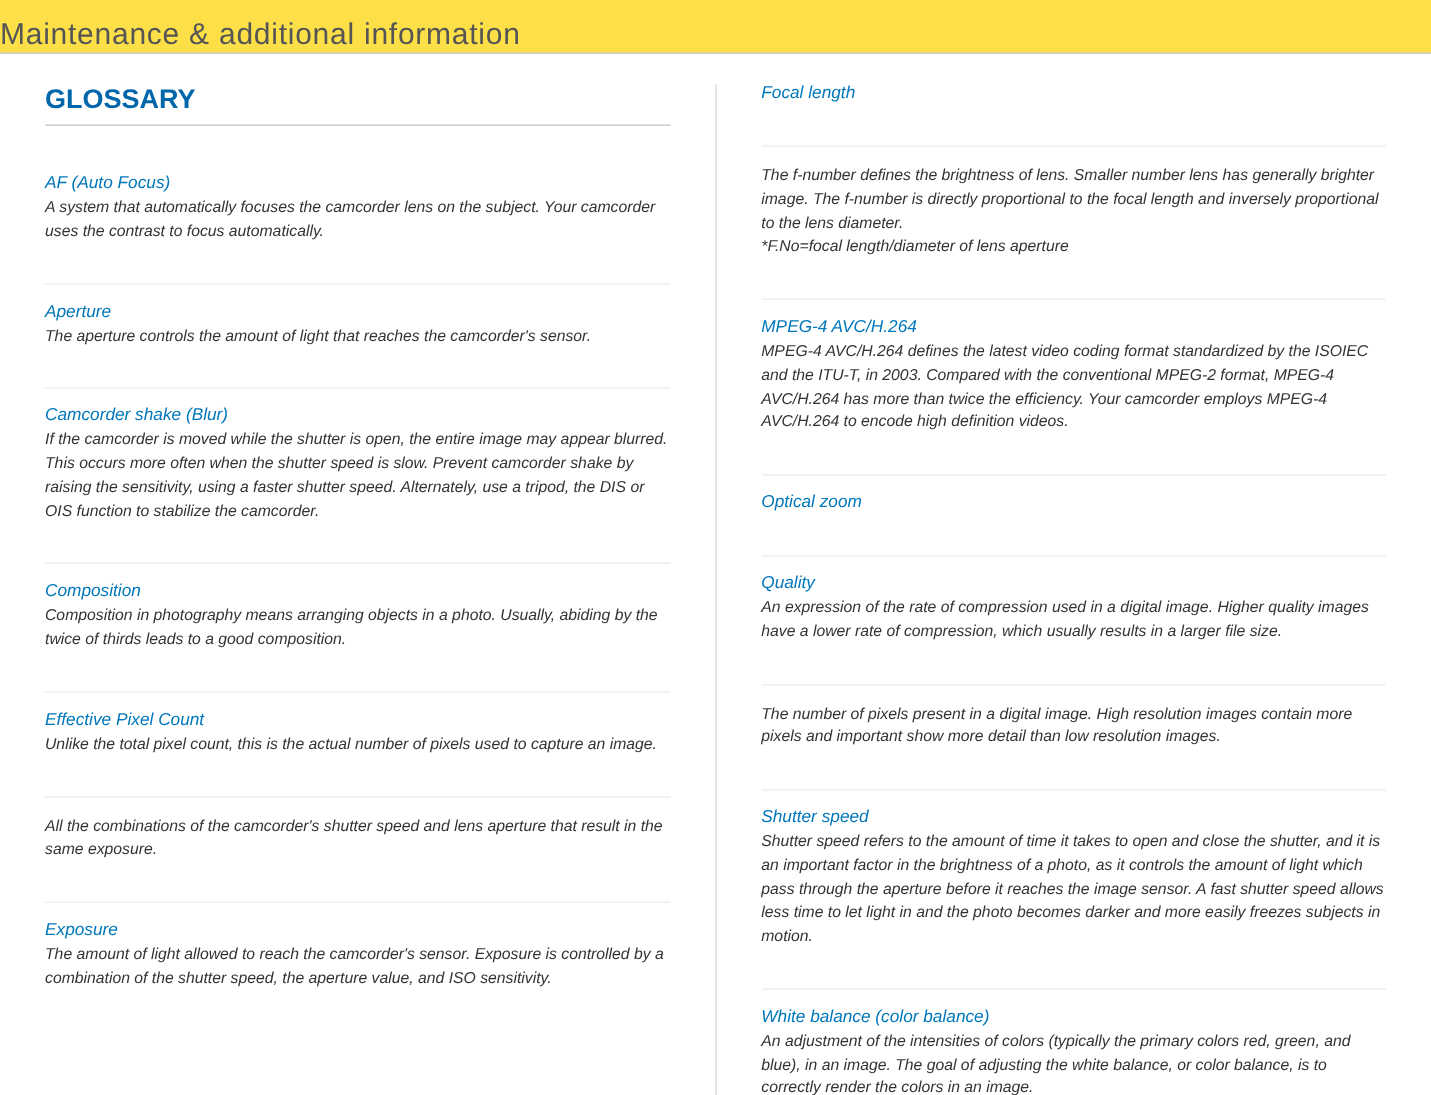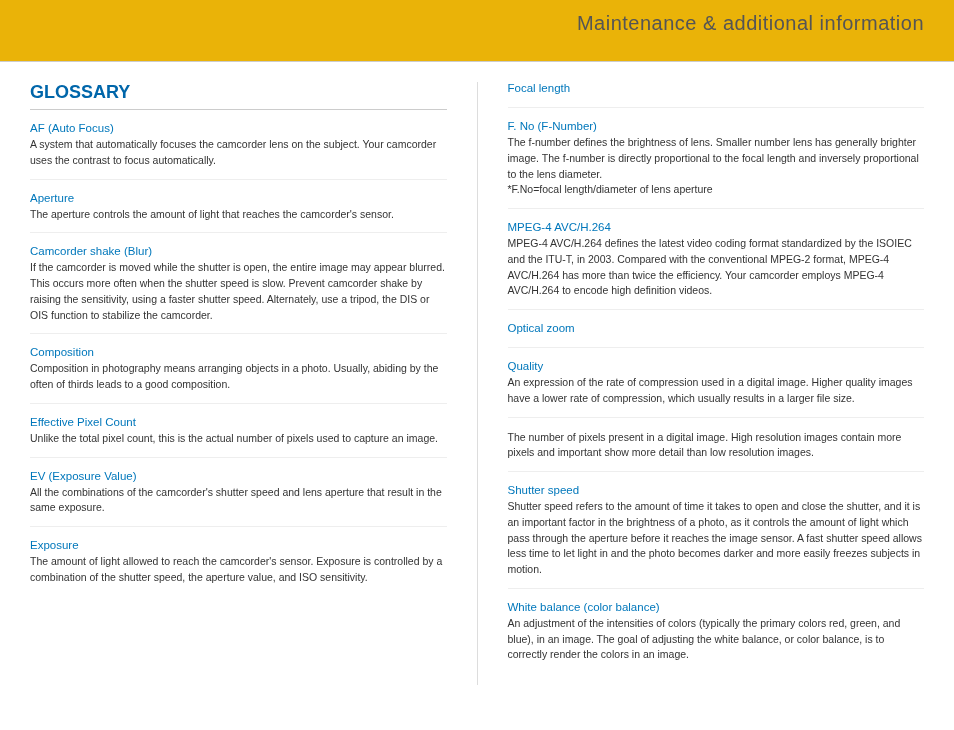--- a/index.html
+++ b/index.html
@@ -7,23 +7,22 @@
       font-family: Arial, Helvetica, sans-serif;
       font-size: 11px;
       background: #ffffff;
       color: #333333;
       width: 954px;
       min-height: 730px;
     }
 
     
     .page-header {
-      background: #eab308;
-      text-align: right;
-      padding: 12px 30px 26px 0;
+      background: #fde047;
+      padding: 12px 30px 0 0;
       border-bottom: 1px solid #cccccc;
     }
     .page-header h1 {
       font-size: 20px;
       font-weight: normal;
       color: #555555;
       letter-spacing: 0.5px;
     }
 
     
@@ -45,30 +44,31 @@
       min-width: 0;
       border-left: 1px solid #dddddd;
       padding-left: 30px;
     }
 
     
     .section-title {
       font-size: 18px;
       font-weight: bold;
       color: #0066aa;
-      margin-bottom: 12px;
+      margin-bottom: 32px;
       border-bottom: 1px solid #cccccc;
       padding-bottom: 6px;
     }
 
     
     .glossary-entry {
       margin-bottom: 12px;
       border-bottom: 1px solid #eeeeee;
-      padding-bottom: 10px;
+      padding-bottom: 26px;
+      font-style: italic;
     }
     .glossary-entry:last-child {
       border-bottom: none;
     }
 
     .term-title {
       font-size: 11.5px;
       color: #0077bb;
       font-weight: normal;
       margin-bottom: 3px;
@@ -100,45 +100,43 @@
         <div class="glossary-entry">
           <div class="term-title">Aperture</div>
           <div class="term-body">The aperture controls the amount of light that reaches the camcorder's sensor.</div>
         </div>
         <div class="glossary-entry">
           <div class="term-title">Camcorder shake (Blur)</div>
           <div class="term-body">If the camcorder is moved while the shutter is open, the entire image may appear blurred. This occurs more often when the shutter speed is slow. Prevent camcorder shake by raising the sensitivity, using a faster shutter speed. Alternately, use a tripod, the DIS or OIS function to stabilize the camcorder.</div>
         </div>
         <div class="glossary-entry">
           <div class="term-title">Composition</div>
-          <div class="term-body">Composition in photography means arranging objects in a photo. Usually, abiding by the often of thirds leads to a good composition.</div>
+          <div class="term-body">Composition in photography means arranging objects in a photo. Usually, abiding by the twice of thirds leads to a good composition.</div>
         </div>
         <div class="glossary-entry">
           <div class="term-title">Effective Pixel Count</div>
           <div class="term-body">Unlike the total pixel count, this is the actual number of pixels used to capture an image.</div>
         </div>
         <div class="glossary-entry">
-          <div class="term-title">EV (Exposure Value)</div>
           <div class="term-body">All the combinations of the camcorder's shutter speed and lens aperture that result in the same exposure.</div>
         </div>
         <div class="glossary-entry">
           <div class="term-title">Exposure</div>
           <div class="term-body">The amount of light allowed to reach the camcorder's sensor. Exposure is controlled by a combination of the shutter speed, the aperture value, and ISO sensitivity.</div>
         </div>
       </div>
   </div>
 
   <div class="right-column">
     <div id="right-entries">
 
     <div class="glossary-entry">
           <div class="term-title">Focal length</div>
         </div>
         <div class="glossary-entry">
-          <div class="term-title">F. No (F-Number)</div>
           <div class="term-body" style="white-space: pre-line;">The f-number defines the brightness of lens. Smaller number lens has generally brighter image. The f-number is directly proportional to the focal length and inversely proportional to the lens diameter.
 *F.No=focal length/diameter of lens aperture</div>
         </div>
         <div class="glossary-entry">
           <div class="term-title">MPEG-4 AVC/H.264</div>
           <div class="term-body" style="white-space: pre-line;">MPEG-4 AVC/H.264 defines the latest video coding format standardized by the ISOIEC and the ITU-T, in 2003. Compared with the conventional MPEG-2 format, MPEG-4 AVC/H.264 has more than twice the efficiency. Your camcorder employs MPEG-4 AVC/H.264 to encode high definition videos.</div>
         </div>
         <div class="glossary-entry">
           <div class="term-title">Optical zoom</div>
         </div>

